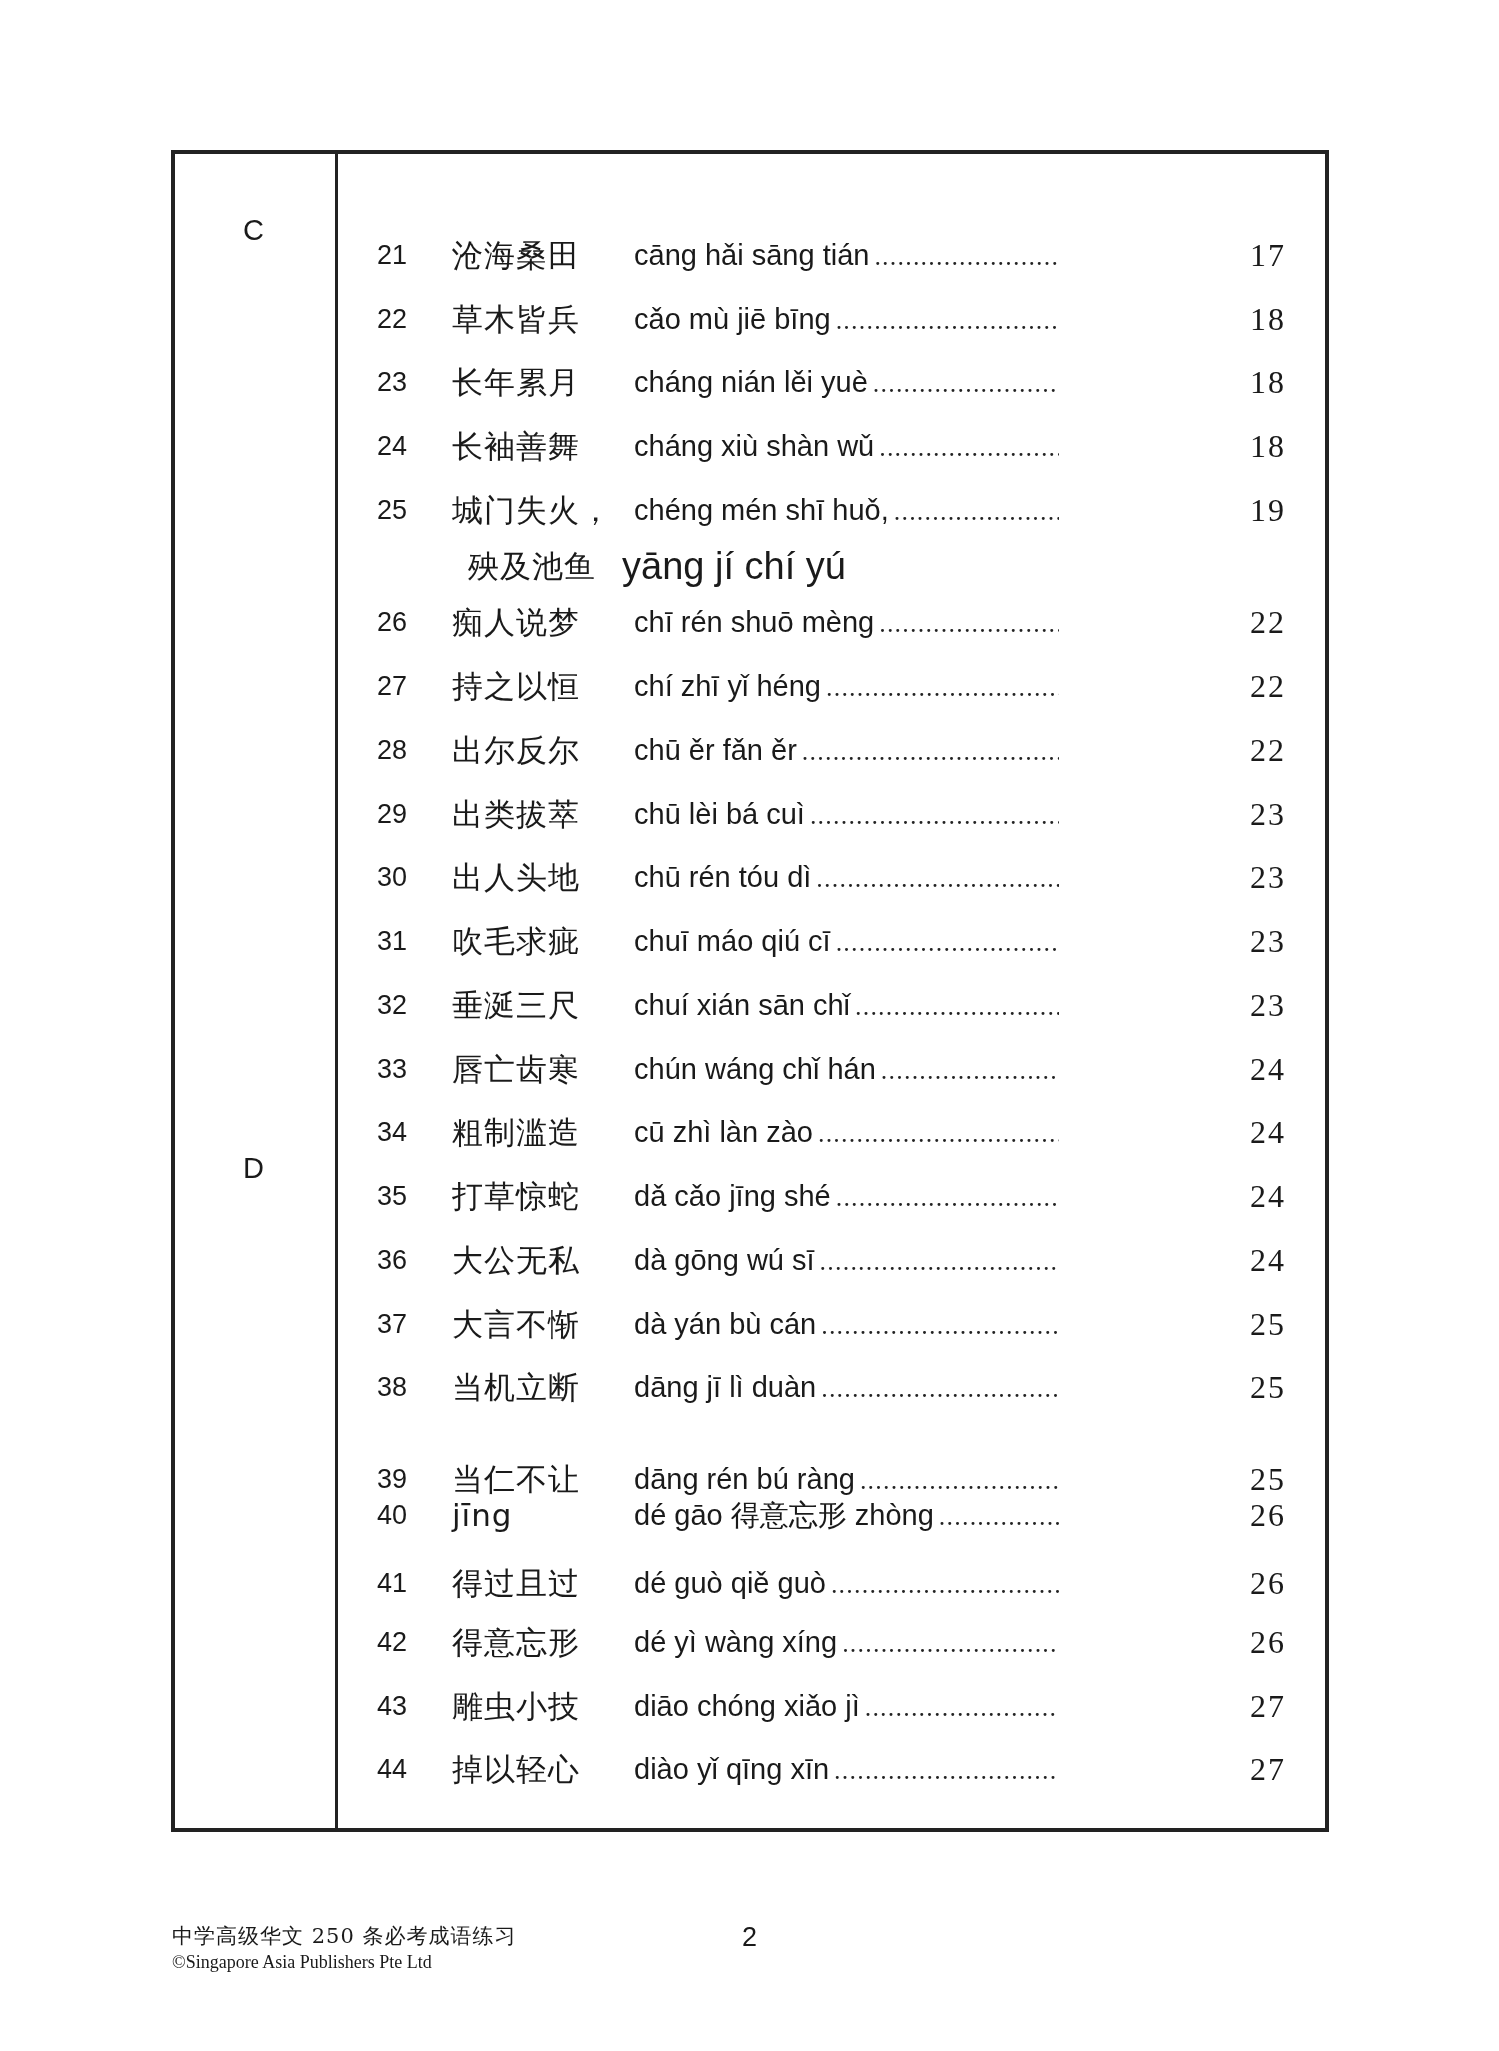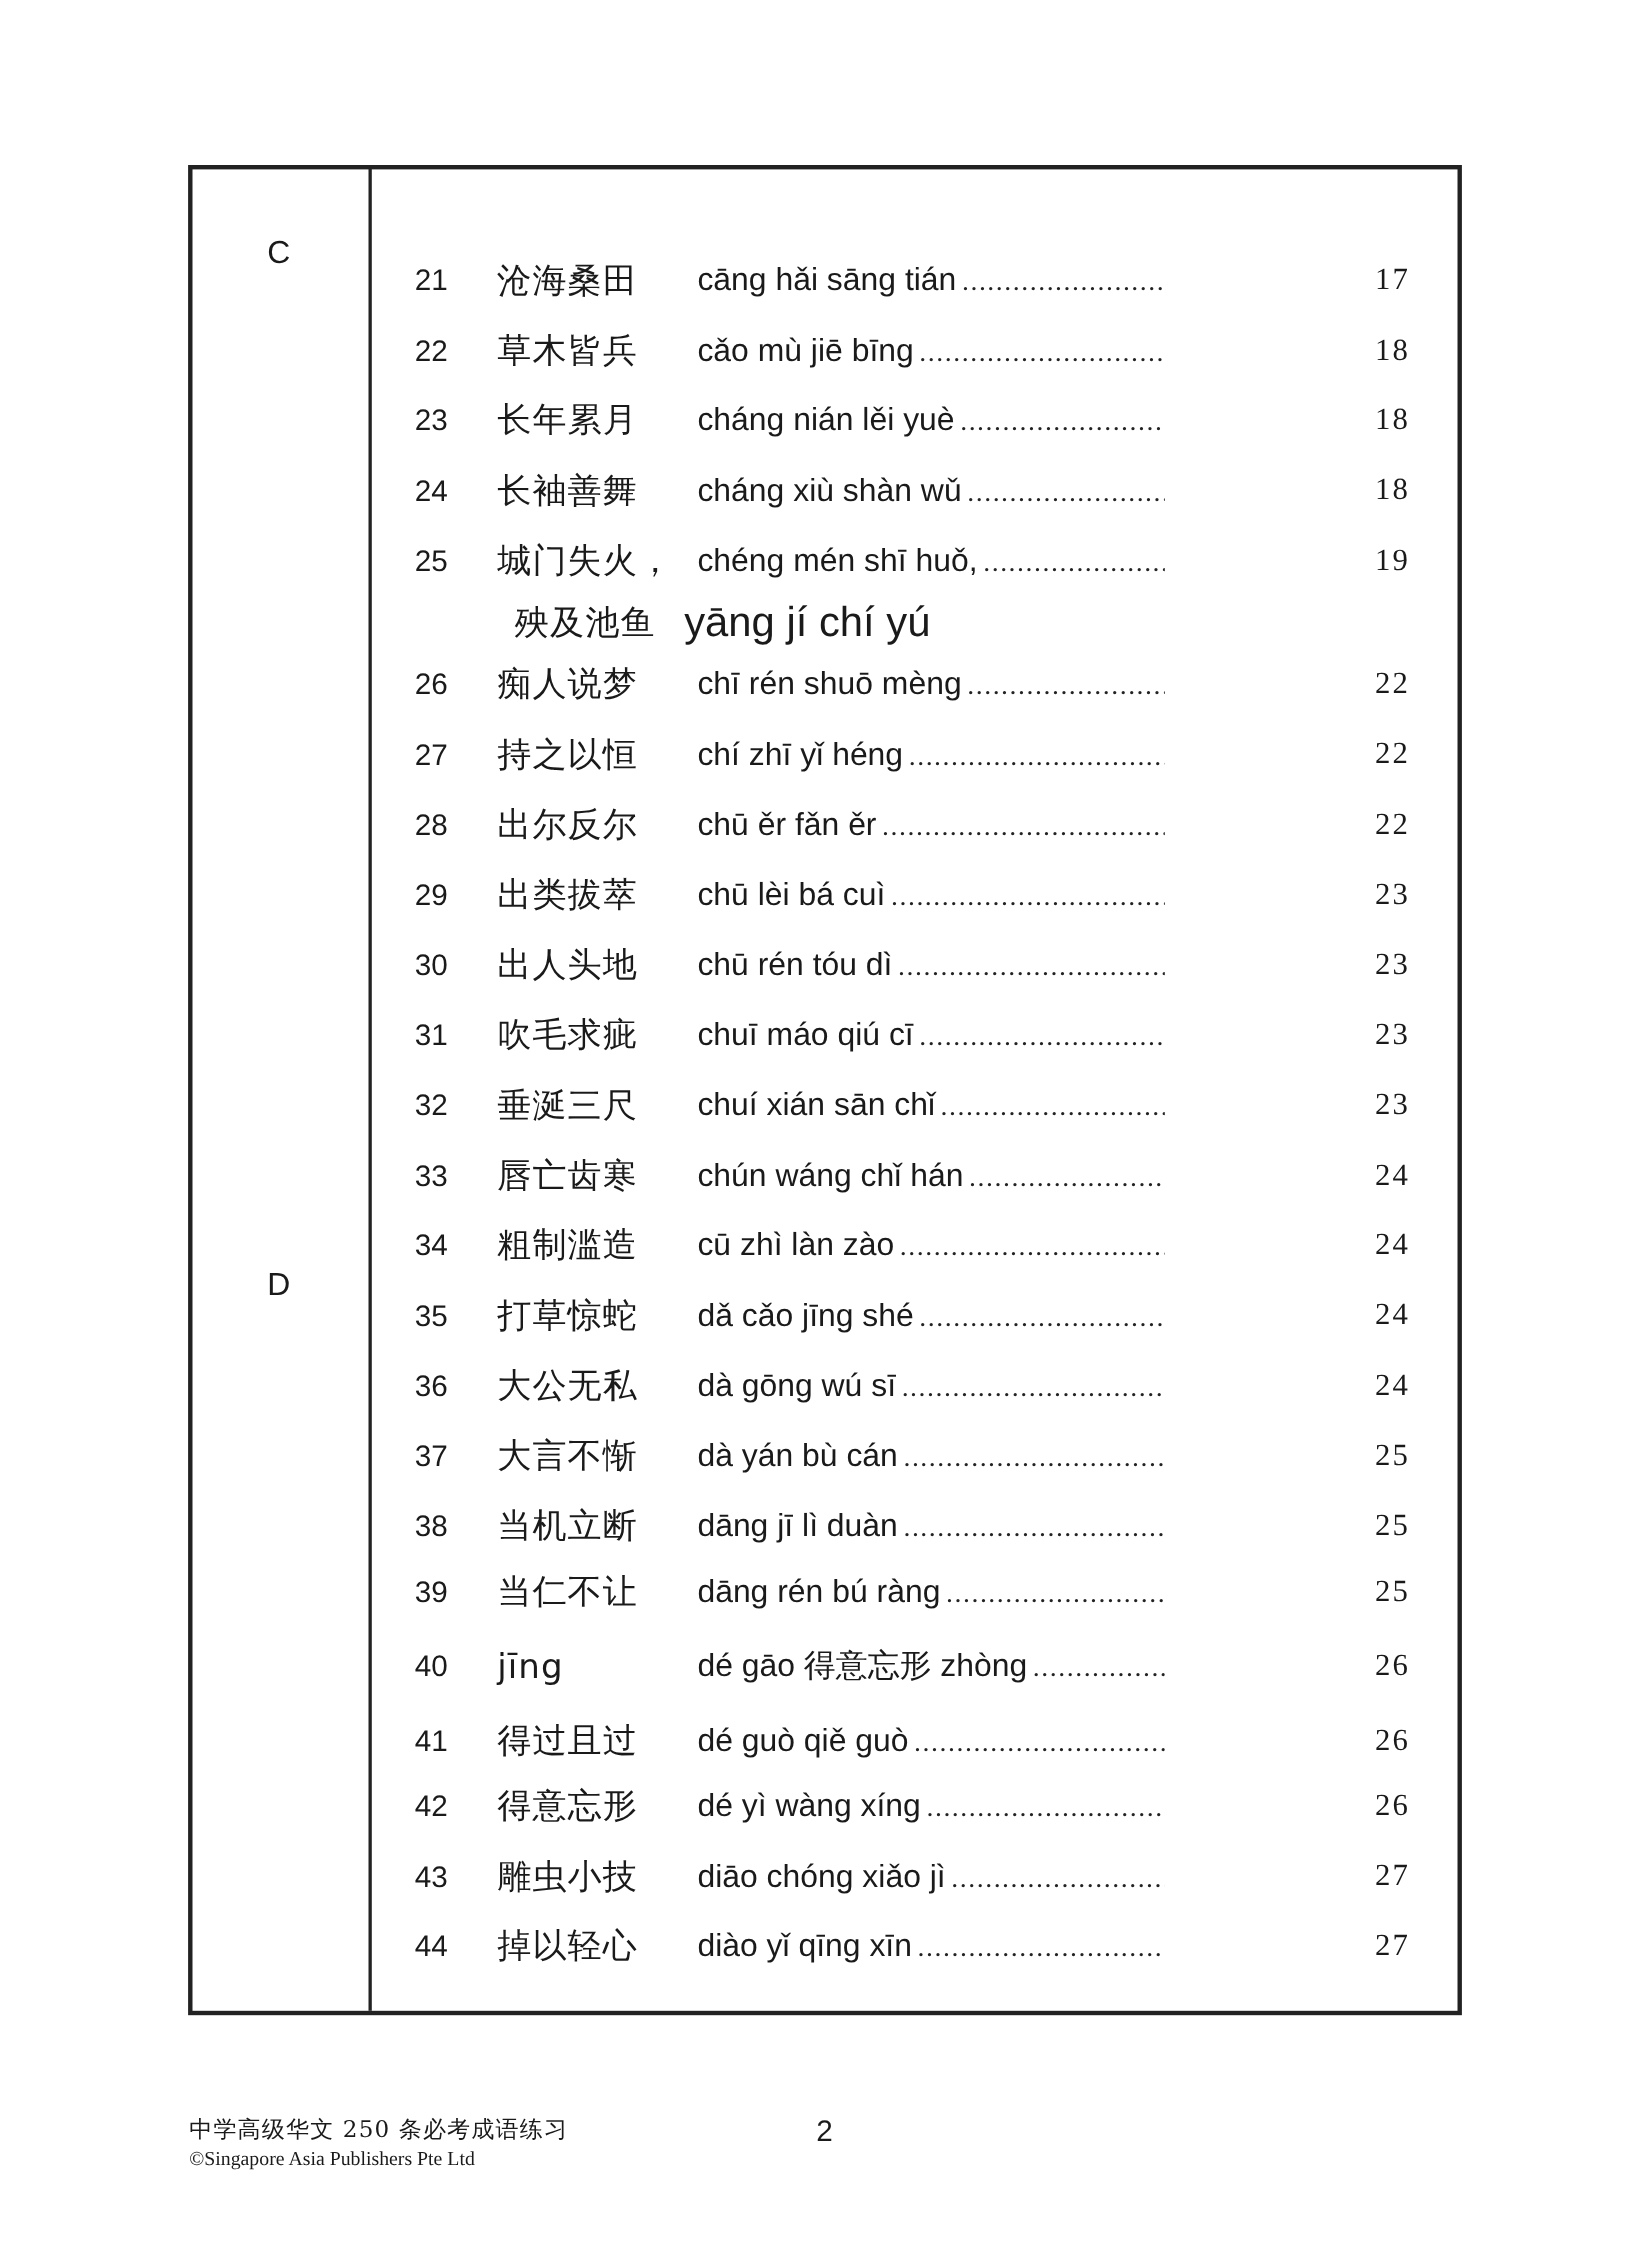--- a/index.html
+++ b/index.html
@@ -35,21 +35,21 @@
   .pinyin {
     font-size: 29px; line-height: 40px; white-space: nowrap; flex: 0 0 auto;
     font-family: "Liberation Sans", sans-serif; padding-right: 6px;
   }
   .leader {
     flex: 1 1 auto; overflow: hidden; white-space: nowrap; font-size: 18px;
     letter-spacing: 3.2px; color: #222; line-height: 40px;
     font-family: "Liberation Serif", serif; font-weight: bold;
   }
   .page {
-    position: absolute; left: 912px; top: 0; font-size: 28px; line-height: 40px;
+    position: absolute; left: 912px; top: 0; font-size: 32px; line-height: 40px;
     font-family: "Liberation Serif", serif; letter-spacing: 2px;
   }
   .cont-idiom {
     position: absolute; left: 130px; top: 0; font-size: 31px; line-height: 40px;
     font-family: "DejaVu Sans", sans-serif; letter-spacing: 1px;
   }
   .cont-pinyin {
     position: absolute; left: 284px; top: 0; font-size: 38px; line-height: 40px;
     font-family: "Liberation Sans", sans-serif; white-space: nowrap;
   }
@@ -234,21 +234,21 @@
 </div>
 <div class="row" style="top:1340px;">
   <span class="num">38</span>
   <span class="idiom">当机立断</span>
   <div class="pinyin-wrap">
       <span class="pinyin">dāng jī lì duàn</span>
       <span class="leader">..................................................................................</span>
     </div>
   <span class="page">25</span>
 </div>
-<div class="row" style="top:1400px;">
+<div class="row" style="top:1432px;">
   <span class="num">39</span>
   <span class="idiom">当仁不让</span>
   <div class="pinyin-wrap">
       <span class="pinyin">dāng rén bú ràng</span>
       <span class="leader">..................................................................................</span>
     </div>
   <span class="page">25</span>
 </div>
 <div class="row" style="top:1468px;">
   <span class="num">40</span>

